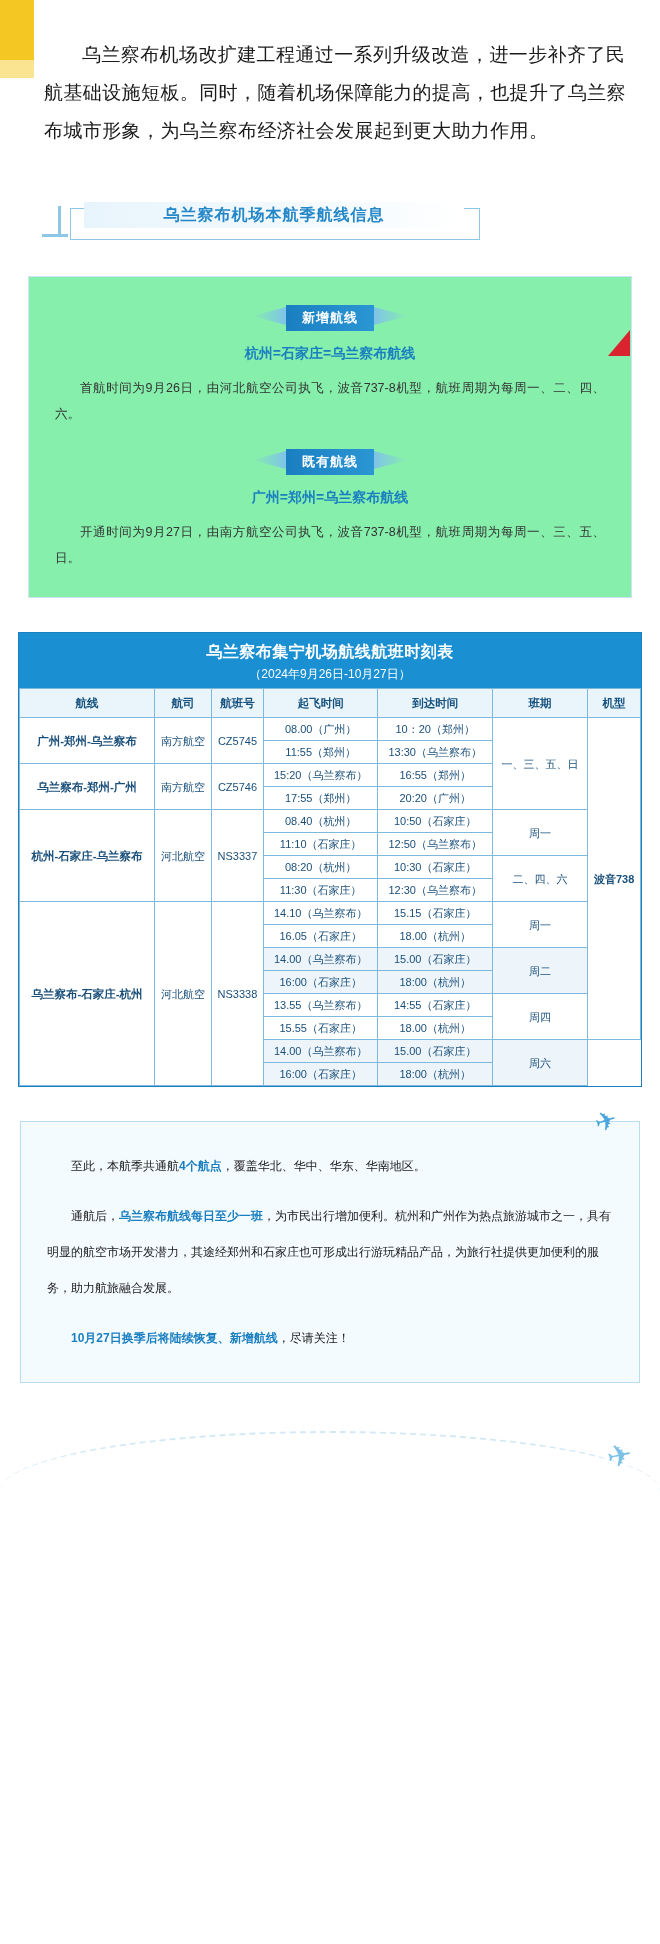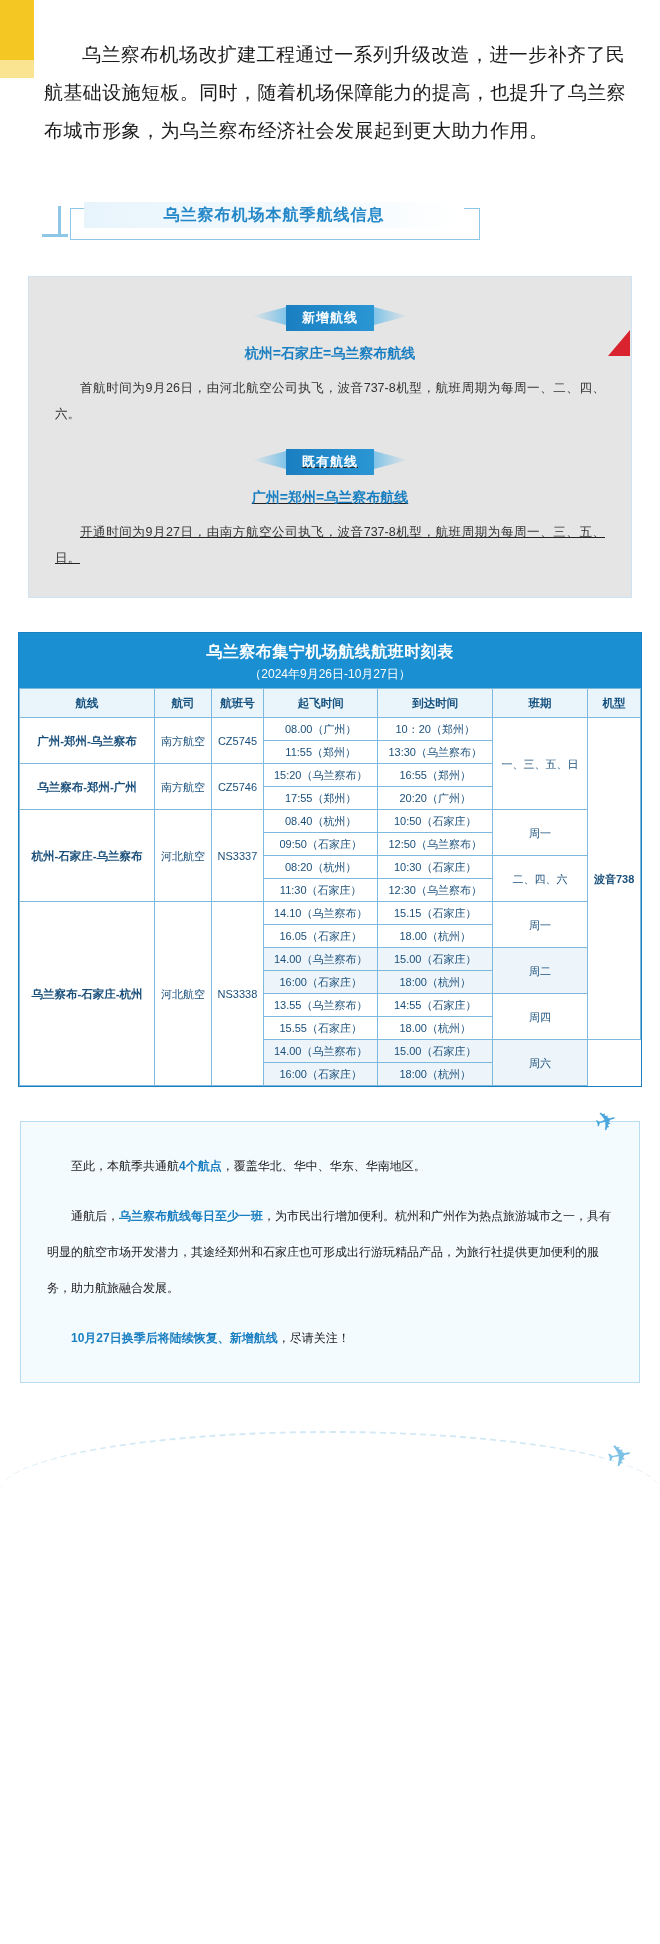--- a/index.html
+++ b/index.html
@@ -109,21 +109,21 @@
     top: 4px;
     width: 3px;
     height: 30px;
     background: #8ec6e8;
   }
 
   
   .routes-card {
     margin: 10px 28px 0 28px;
     border: 1px solid #cfe3f2;
-    background: #e5e5e5;
+    background: #86efac;
     padding: 22px 26px 26px 26px;
   }
   .route-tag {
     display: flex;
     justify-content: center;
     margin: 6px 0 14px 0;
   }
   .tag-shape {
     position: relative;
     display: inline-block;
@@ -159,21 +159,20 @@
   }
   .route-desc {
     font-size: 12.5px;
     line-height: 26px;
     color: #333;
     text-align: justify;
     text-indent: 2em;
   }
   .route-block + .route-block {
     margin-top: 22px;
-    text-decoration: underline;
   }
 
   
   .table-wrap {
     margin: 34px 18px 0 18px;
     border: 1px solid #1a7fc1;
   }
   .table-head {
     background: #1a8fd1;
     color: #ffffff;
@@ -368,21 +367,21 @@
         </tr>
         <tr>
           <td class="route-cell" rowspan="4">杭州-石家庄-乌兰察布</td>
           <td class="airline-cell" rowspan="4">河北航空</td>
           <td class="flightno-cell" rowspan="4">NS3337</td>
           <td class="time-cell">08.40（杭州）</td>
           <td class="time-cell">10:50（石家庄）</td>
           <td class="period-cell" rowspan="2">周一</td>
         </tr>
         <tr>
-          <td class="time-cell">09:50（石家庄）</td>
+          <td class="time-cell">11:10（石家庄）</td>
           <td class="time-cell">12:50（乌兰察布）</td>
         </tr>
         <tr>
           <td class="time-cell">08:20（杭州）</td>
           <td class="time-cell">10:30（石家庄）</td>
           <td class="period-cell" rowspan="2">二、四、六</td>
         </tr>
         <tr>
           <td class="time-cell">11:30（石家庄）</td>
           <td class="time-cell">12:30（乌兰察布）</td>

